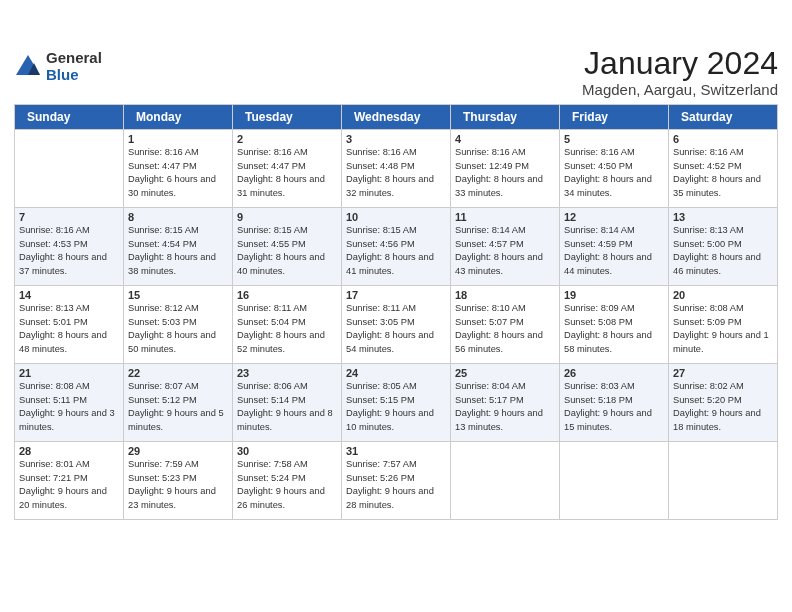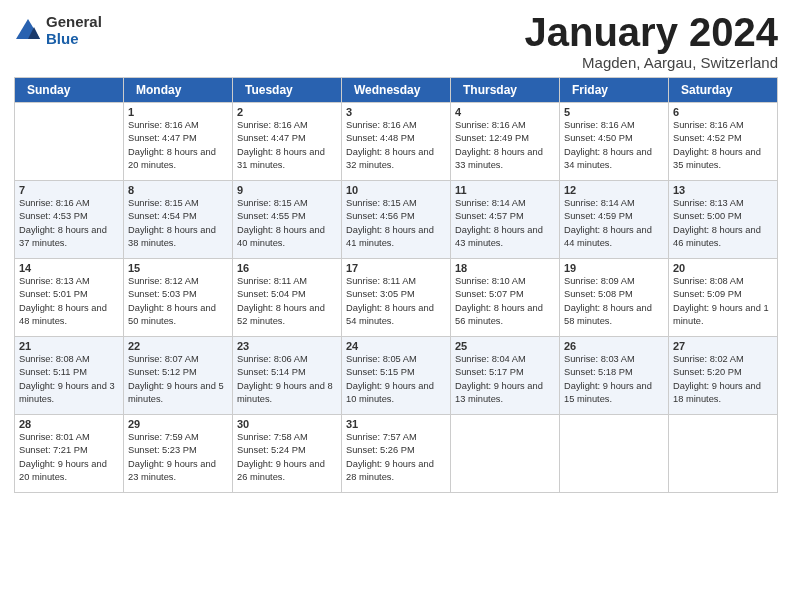--- a/index.html
+++ b/index.html
@@ -6,20 +6,21 @@
     body {
       width: 792px;
       height: 612px;
       font-family: Arial, Helvetica, sans-serif;
       background: #fff;
       overflow: hidden;
     }
     .container {
       width: 792px;
       padding: 10px 14px 8px 14px;
+      margin-top: 36px;
     }
     .header-row {
       display: flex;
       justify-content: space-between;
       align-items: flex-start;
       margin-bottom: 6px;
     }
     .logo {
       display: flex;
       align-items: center;
@@ -36,22 +37,22 @@
     .logo-blue { color: #1a5fa8; }
     .logo-icon {
       width: 28px;
       height: 28px;
       margin-right: 4px;
     }
     .title-block {
       text-align: right;
     }
     .month-title {
-      font-size: 40px;
-      font-weight: bold;
+      font-size: 32px;
+      font-weight: normal;
       color: #222;
       line-height: 1.1;
     }
     .location {
       font-size: 15px;
       color: #444;
       font-weight: normal;
     }
     table {
       width: 100%;
@@ -126,21 +127,21 @@
       </tr>
     </thead>
     <tbody id="calendar-body">
     <tr>
           <td></td>
           <td>
           <span class="day-num">1</span>
           <div class="day-info">
             <div>Sunrise: 8:16 AM</div>
             <div>Sunset: 4:47 PM</div>
-            <div>Daylight: 8 hours and 20 minutes.</div>
+            <div>Daylight: 6 hours and 30 minutes.</div>
           </div>
         </td>
           <td>
           <span class="day-num">2</span>
           <div class="day-info">
             <div>Sunrise: 8:16 AM</div>
             <div>Sunset: 4:47 PM</div>
             <div>Daylight: 8 hours and 31 minutes.</div>
           </div>
         </td>

